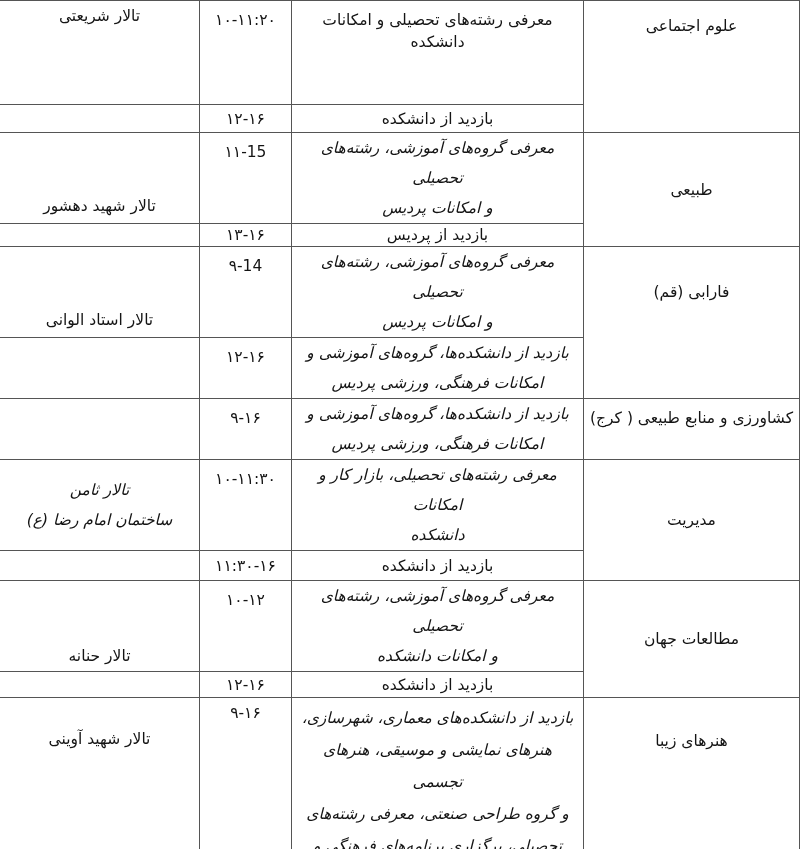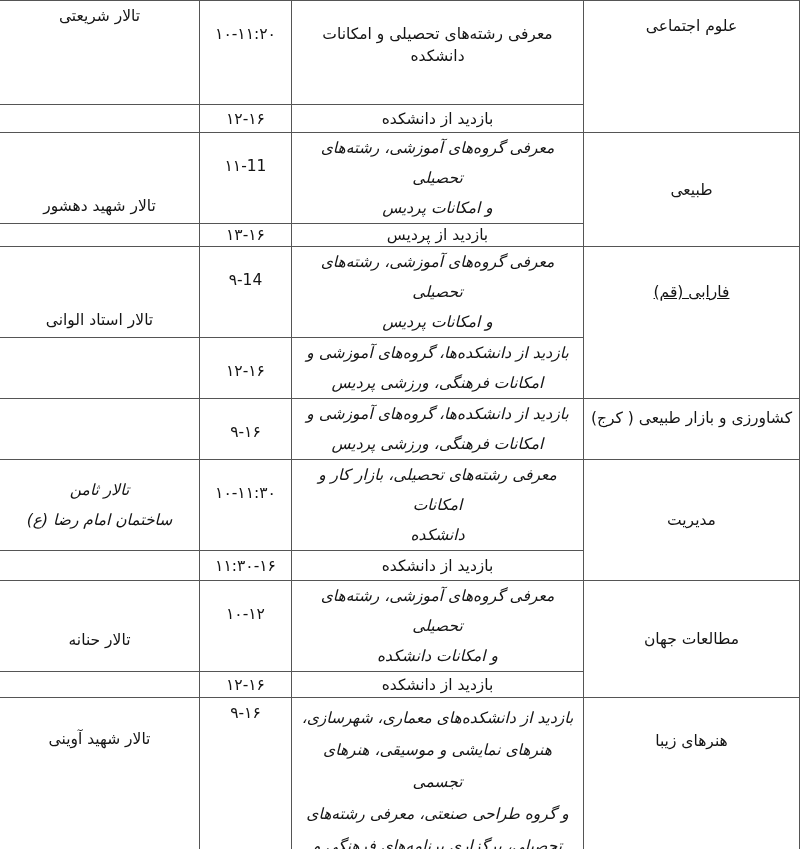--- a/index.html
+++ b/index.html
@@ -28,28 +28,28 @@
     font-size: 15.5px;
     line-height: 22px;
     overflow: hidden;
   }
   
   .pre { white-space: pre-line; line-height: 30px; font-style: italic; }
   .lh32 { line-height: 32px; }
   .vt { vertical-align: top; }
   .vb { vertical-align: bottom; }
   .pt4  { padding-top: 4px; text-align: center; }
-  .pt6  { padding-top: 22px; margin-top: 28px; }
+  .pt6  { padding-top: 8px; margin-top: 28px; }
   .pt8  { padding-top: 8px; }
   .pt28 { padding-top: 14px; }
   .pt30 { padding-top: 30px; }
   .pt32 { padding-top: 32px; }
-  .pt34 { padding-top: 34px; text-decoration: underline; }
+  .pt34 { padding-top: 34px; }
   .pb6  { padding-bottom: 6px; }
-  .pb8  { padding-bottom: 20px; border-radius: 20px; }
+  .pb8  { padding-bottom: 4px; border-radius: 20px; }
   .time-cell span { display: inline-block; direction: ltr; unicode-bidi: embed; }
 </style>
 </head>
 <body>
 
 <table class="schedule">
   <colgroup>
     <col style="width:216px">
     <col style="width:292px">
     <col style="width:92px">
@@ -66,21 +66,21 @@
     <tr style="height:28px">
       <td>بازدید از دانشکده</td>
       <td class="time-cell"><span>۱۲-۱۶</span></td>
       <td></td>
     </tr>
 
     <tr style="height:60px">
       <td rowspan="2">طبیعی</td>
       <td class="pre">معرفی گروه‌های آموزشی، رشته‌های تحصیلی
 و امکانات پردیس</td>
-      <td class="vt pt6 time-cell"><span>۱۱-11</span></td>
+      <td class="vt pt6 time-cell"><span>۱۱-15</span></td>
       <td class="vb pb6">تالار شهید دهشور</td>
     </tr>
     <tr style="height:23px">
       <td>بازدید از پردیس</td>
       <td class="time-cell"><span>۱۳-۱۶</span></td>
       <td></td>
     </tr>
 
     <tr style="height:61px">
       <td rowspan="2" class="vt pt34">فارابی (قم)</td>
@@ -90,21 +90,21 @@
       <td class="vb pb6">تالار استاد الوانی</td>
     </tr>
     <tr style="height:58px">
       <td class="pre">بازدید از دانشکده‌ها، گروه‌های آموزشی و
 امکانات فرهنگی، ورزشی پردیس</td>
       <td class="vt pt6 time-cell"><span>۱۲-۱۶</span></td>
       <td></td>
     </tr>
 
     <tr style="height:58px">
-      <td class="vt pt8">کشاورزی و بازار طبیعی ( کرج)</td>
+      <td class="vt pt8">کشاورزی و منابع طبیعی ( کرج)</td>
       <td class="pre">بازدید از دانشکده‌ها، گروه‌های آموزشی و
 امکانات فرهنگی، ورزشی پردیس</td>
       <td class="vt pt6 time-cell"><span>۹-۱۶</span></td>
       <td></td>
     </tr>
 
     <tr style="height:58px">
       <td rowspan="2">مدیریت</td>
       <td class="pre">معرفی رشته‌های تحصیلی، بازار کار و امکانات
 دانشکده</td>

